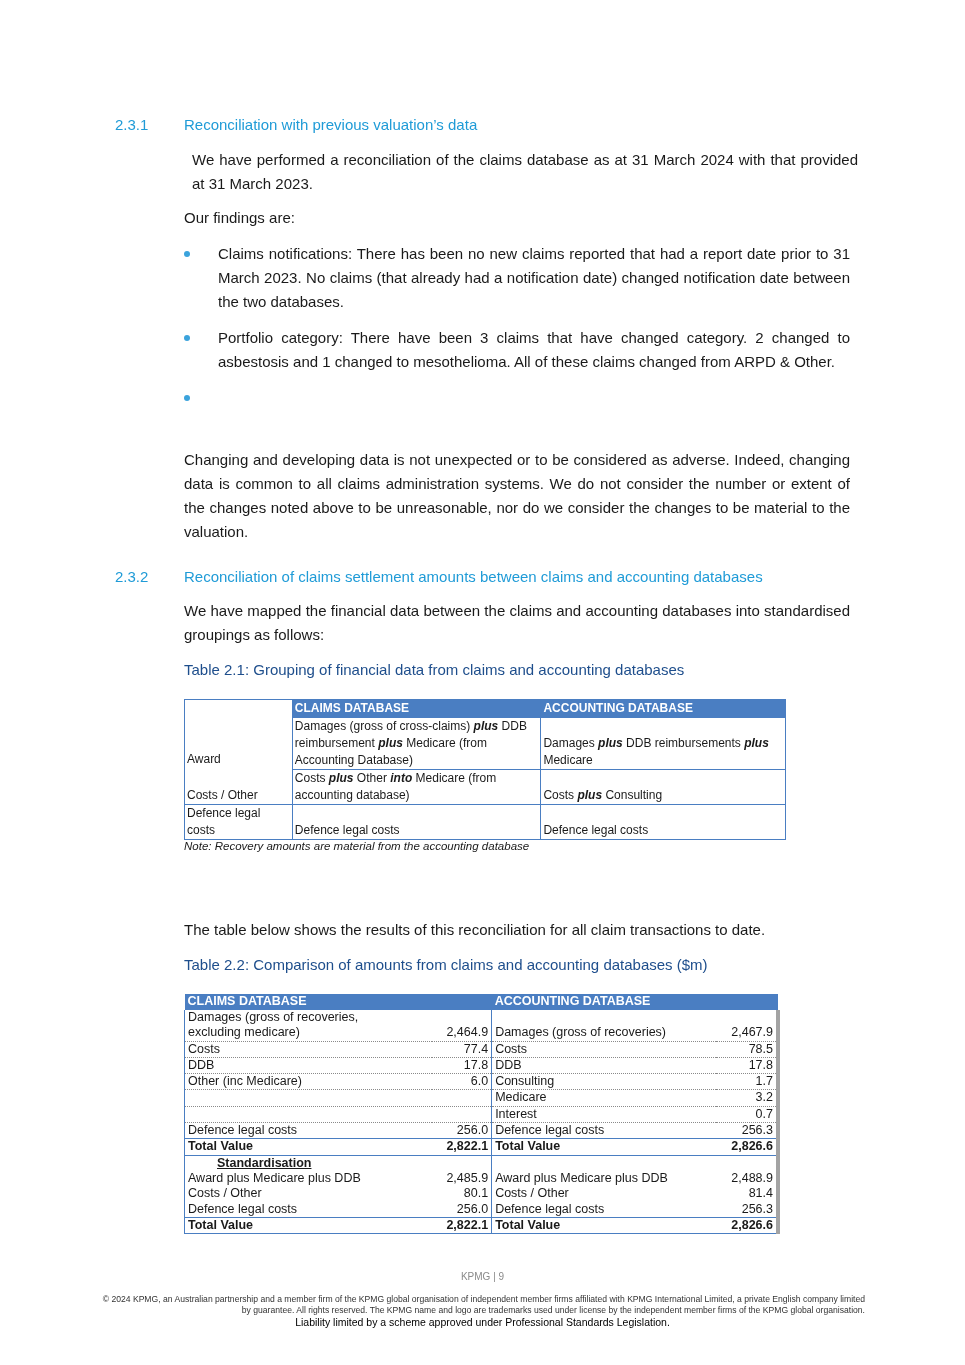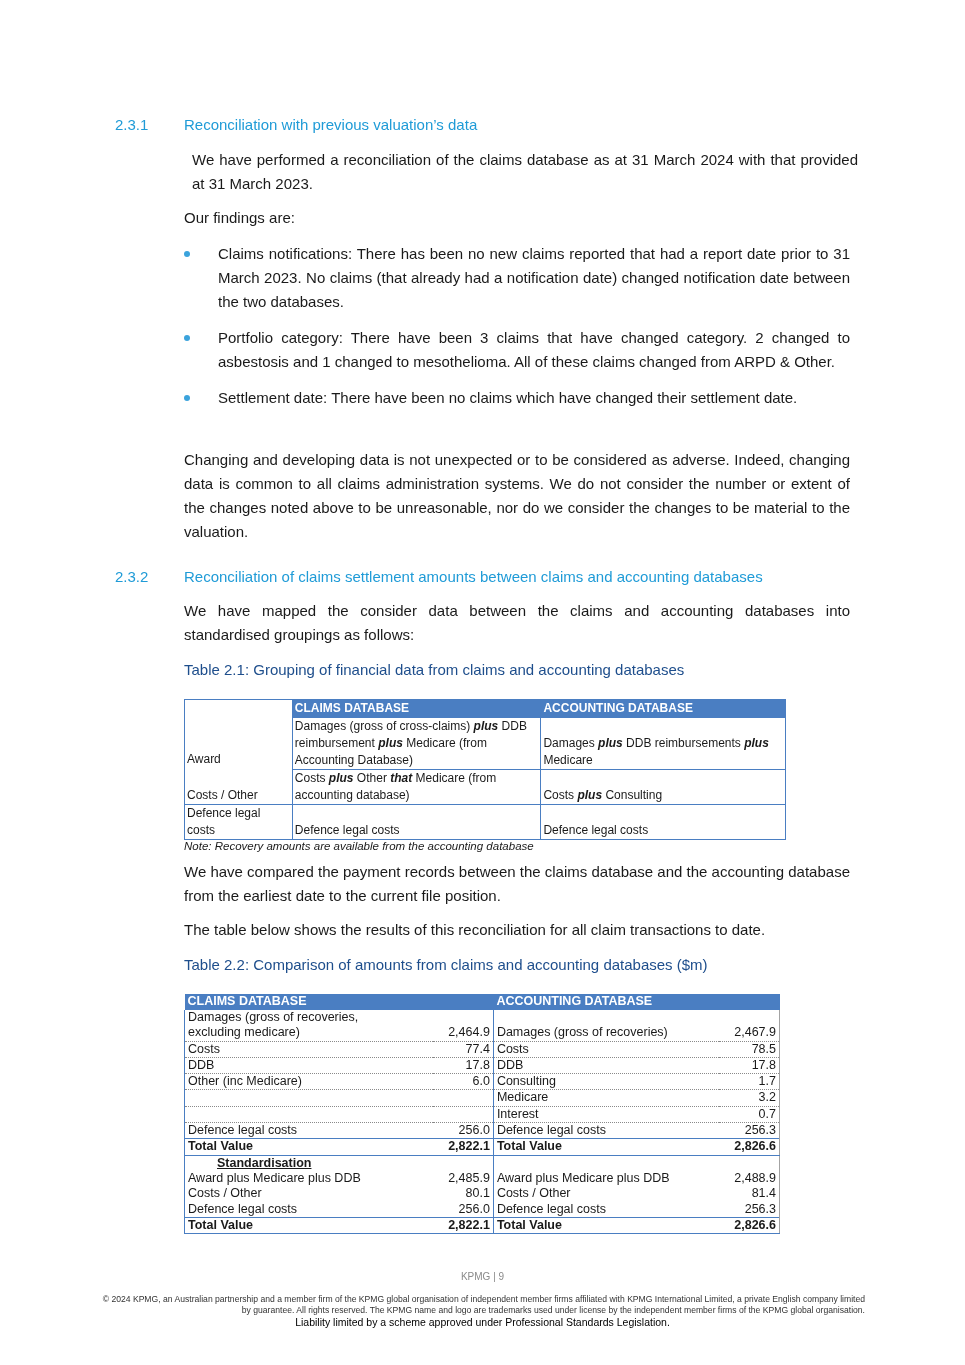--- a/index.html
+++ b/index.html
@@ -34,21 +34,21 @@
   .t22 td { padding: 0 3px; white-space: nowrap; }
   .t22 .hdr td { background: #4a7ec2; color: #fff; font-weight: bold; height: 16px; }
   .t22 .lbl { width: 232px; }
   .t22 .val { width: 57px; text-align: right; }
   .t22 .row td { border-bottom: 1px dotted #8a8a8a; }
   .t22 .row.nodot td { border-bottom: none; }
   .t22 .total td { font-weight: bold; border-top: 1px solid #4a7ec2; border-bottom: 1px solid #4a7ec2; }
   .t22 .std td.lbl.left { font-weight: bold; text-decoration: underline; padding-left: 32px; }
   .t22 .midl { border-left: 1px solid #4a7ec2; }
   .t22 .outl { border-left: 1px solid #4a7ec2; }
-  .t22 .outr { border-right: 1px solid #a3a3a3; }
+  .t22 .outr { border-right: 4px solid #a3a3a3; }
   .t22 .last td { border-bottom: 1px solid #4a7ec2; }
 
   .footer-page { position: absolute; left: 0; width: 965px; top: 1271px; text-align: center; font-size: 10px; color: #8a8a8a; }
   .footer-copy { position: absolute; left: 100px; width: 765px; top: 1294px; text-align: right; font-size: 8.6px; line-height: 11px; color: #333; }
   .footer-liab { position: absolute; left: 0; width: 965px; top: 1316px; text-align: center; font-size: 10.5px; color: #000; }
 </style>
 </head>
 <body>
 
 <div class="page">
@@ -56,62 +56,61 @@
   <div class="sec-head" style="top:116px;">
     <span class="num">2.3.1</span><span>Reconciliation with previous valuation’s data</span>
   </div>
 
   <p class="para" style="top:136px; margin:12px 0 0 8px;">We have performed a reconciliation of the claims database as at 31 March 2024 with that provided at 31 March 2023.</p>
   <p class="para" style="top:194px; margin:12px 0 0 0;">Our findings are:</p>
 
   <ul class="bullets" style="top:242px;">
     <li><span class="dot"></span><span>Claims notifications: There has been no new claims reported that had a report date prior to 31 March 2023. No claims (that already had a notification date) changed notification date between the two databases.</span></li>
     <li><span class="dot"></span><span>Portfolio category: There have been 3 claims that have changed category. 2 changed to asbestosis and 1 changed to mesothelioma. All of these claims changed from ARPD &amp; Other.</span></li>
-    <li><span class="dot"></span><span>Settlement date: There have been no claims which have changed their settlement date.</span></li>
+    <li><span class="dot"></span></li>
   </ul>
 
   <p class="para" style="top:436px; margin:12px 0 16px 0;">Changing and developing data is not unexpected or to be considered as adverse. Indeed, changing data is common to all claims administration systems. We do not consider the number or extent of the changes noted above to be unreasonable, nor do we consider the changes to be material to the valuation.</p>
 
   <div class="sec-head" style="top:568px;">
     <span class="num">2.3.2</span><span>Reconciliation of claims settlement amounts between claims and accounting databases</span>
   </div>
 
-  <p class="para" style="top:587px; margin:12px 0 0 0;">We have mapped the consider data between the claims and accounting databases into standardised groupings as follows:</p>
+  <p class="para" style="top:587px; margin:12px 0 0 0;">We have mapped the financial data between the claims and accounting databases into standardised groupings as follows:</p>
 
   <div class="tbl-caption" style="top:661px;">Table 2.1: Grouping of financial data from claims and accounting databases</div>
 
   <table class="t21">
     <tbody>
         <tr>
       <th class="c0 blank" rowspan="2" style="border-bottom:none;"></th>
       <th class="c1">CLAIMS DATABASE</th>
       <th class="c2">ACCOUNTING DATABASE</th>
     </tr>
     <tr>
       <td class="c1" style="height:51px;"><span>Damages (gross of cross-claims) </span><b><i>plus</i></b><span> DDB reimbursement </span><b><i>plus</i></b><span> Medicare (from Accounting Database)</span></td>
       <td class="c2"><span>Damages </span><b><i>plus</i></b><span> DDB reimbursements </span><b><i>plus</i></b><span> Medicare</span></td>
     </tr>
     <tr>
       <td class="c0" style="border-top:none; position:relative;"><span>Costs / Other</span></td>
-      <td class="c1" style="height:34px;"><span>Costs </span><b><i>plus</i></b><span> Other </span><b><i>that</i></b><span> Medicare (from accounting database)</span></td>
+      <td class="c1" style="height:34px;"><span>Costs </span><b><i>plus</i></b><span> Other </span><b><i>into</i></b><span> Medicare (from accounting database)</span></td>
       <td class="c2"><span>Costs </span><b><i>plus</i></b><span> Consulting</span></td>
     </tr>
     <tr>
       <td class="c0">Defence legal costs</td>
       <td class="c1">Defence legal costs</td>
       <td class="c2">Defence legal costs</td>
     </tr>
   </tbody>
     </table>
 
   <div style="position:absolute; left:187px; top:752px; font-size:12px;">Award</div>
 
-  <div class="note">Note: Recovery amounts are available from the accounting database</div>
-
-  <p class="para" style="top:848px; margin:12px 0 0 0;">We have compared the payment records between the claims database and the accounting database from the earliest date to the current file position.</p>
+  <div class="note">Note: Recovery amounts are material from the accounting database</div>
+
   <p class="para" style="top:906px; margin:12px 0 0 0;">The table below shows the results of this reconciliation for all claim transactions to date.</p>
 
   <div class="tbl-caption" style="top:956px;">Table 2.2: Comparison of amounts from claims and accounting databases ($m)</div>
 
   <table class="t22">
     <tbody>
         <tr class="hdr">
       <td class="lbl" colspan="2">CLAIMS DATABASE</td>
       <td class="lbl" colspan="2">ACCOUNTING DATABASE</td>
     </tr>

